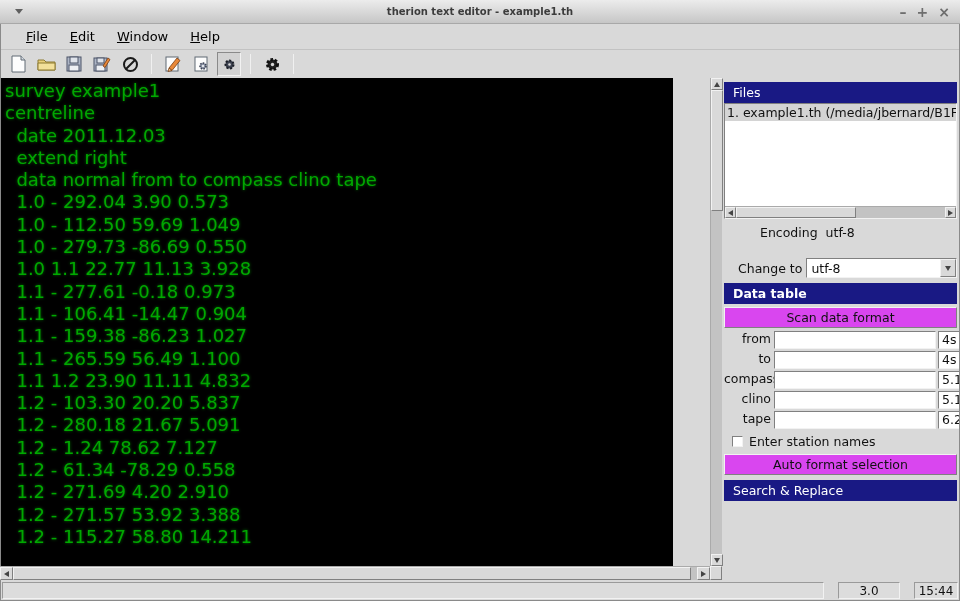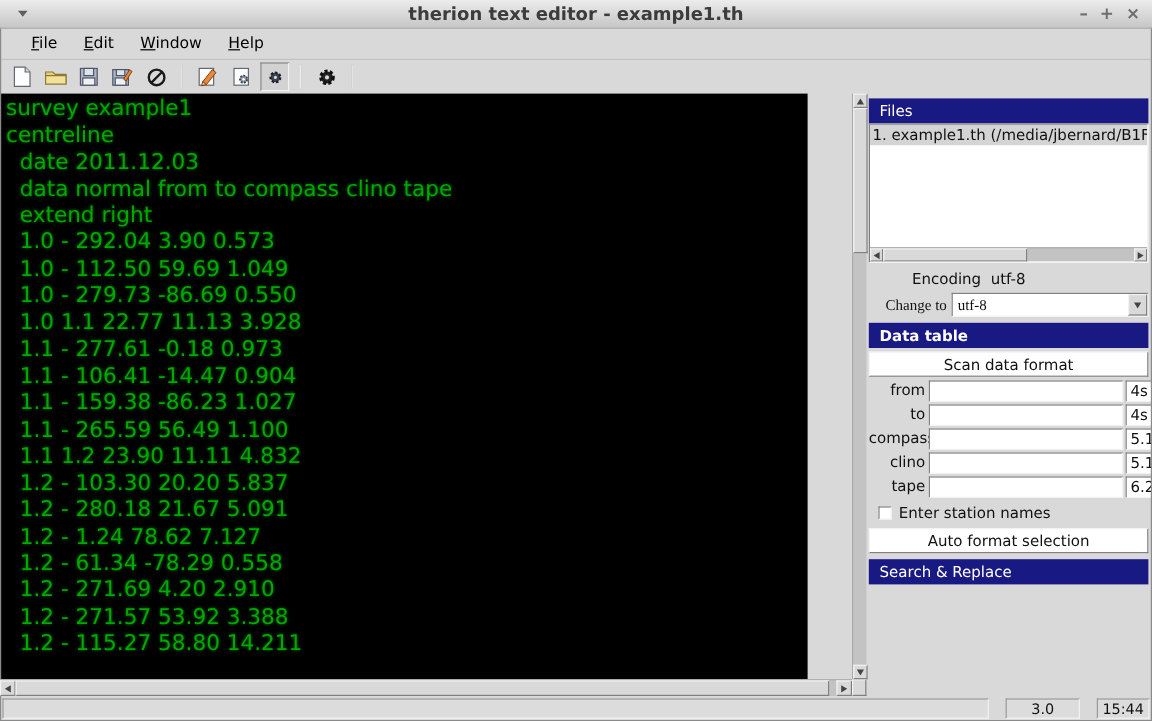--- a/index.html
+++ b/index.html
@@ -5,21 +5,21 @@
   * { margin:0; padding:0; box-sizing:border-box; }
   html,body { width:960px; height:601px; background:#b0b0b0; }
   body { font-family:"DejaVu Sans","Liberation Sans",sans-serif; font-size:12.5px; color:#111; }
 
   .window { width:960px; height:601px; background:var(--window-bg,#d9d9d9); display:flex; flex-direction:column; outline:1px solid #8a8a8a; outline-offset:-1px; }
 
   
   .titlebar { height:24px; background:linear-gradient(#ececec,#c6c6c6); border-bottom:1px solid #a8a8a8; position:relative; display:flex; align-items:center; flex:0 0 24px; }
   .win-menu-btn { width:22px; height:18px; margin-left:8px; display:flex; align-items:center; justify-content:center; cursor:default; }
   .win-menu-btn .tri { width:0; height:0; border-left:4px solid transparent; border-right:4px solid transparent; border-top:5px solid #5f5f5f; }
-  .win-title { position:absolute; left:0; right:0; text-align:center; font-weight:bold; font-size:15px; color:#3c3c3c; pointer-events:none; }
+  .win-title { position:absolute; left:0; right:0; text-align:center; font-weight:bold; font-size:10px; color:#3c3c3c; pointer-events:none; }
   .win-controls { margin-left:auto; display:flex; gap:10px; padding-right:10px; color:#6e6e6e; font-size:14px; font-weight:bold; }
   .win-controls span { line-height:18px; }
 
   
   .menubar { height:25px; flex:0 0 25px; display:flex; align-items:center; padding-left:26px; gap:22px; background:var(--window-bg,#d9d9d9); }
   .menu-item { font-size:13px; color:#000; cursor:default; }
   .menu-item .mn { text-decoration:underline; }
 
   
   .toolbar { height:29px; flex:0 0 29px; display:flex; align-items:center; padding-left:6px; gap:4px; border-top:1px solid #c2c2c2; background:var(--window-bg,#d9d9d9); }
@@ -60,27 +60,27 @@
   .listbox { height:116px; flex:0 0 116px; background:#fff; border:1px solid; border-color:#808080 #f2f2f2 #f2f2f2 #808080; display:flex; flex-direction:column; overflow:hidden; }
   .list-items { flex:1 1 auto; overflow:hidden; }
   .list-item { height:17px; line-height:17px; background:var(--selection-bg,#d4d4d4); white-space:nowrap; overflow:hidden; padding-left:2px; font-size:12.5px; }
   .list-hsb { height:12px; flex:0 0 12px; background:#c3c3c3; position:relative; border-top:1px solid #aaa; }
   .list-hsb .sb-btn { width:11px; height:11px; top:0; }
   .list-hsb .left { left:0; }
   .list-hsb .right { right:0; }
   .list-hsb .thumb { position:absolute; top:0; left:11px; width:120px; height:11px; background:#d9d9d9; border:1px solid; border-color:#f2f2f2 #808080 #808080 #f2f2f2; }
 
   .enc-row { height:20px; flex:0 0 20px; display:flex; align-items:center; margin-top:3px; padding-left:36px; gap:8px; }
-  .changeto-row { height:22px; flex:0 0 22px; display:flex; align-items:center; margin-top:1px;font-family:Liberation Serif, serif; }
+  .changeto-row { height:22px; flex:0 0 22px; display:flex; align-items:center; margin-top:15px; }
   .changeto-label { padding:0 4px 0 14px; }
   .combo { flex:1 1 auto; height:20px; background:#fff; border:1px solid; border-color:#808080 #f2f2f2 #f2f2f2 #808080; display:flex; align-items:center; }
   .combo-value { flex:1 1 auto; padding-left:4px; }
   .combo-arrow { width:16px; height:18px; background:#d9d9d9; border:1px solid; border-color:#f2f2f2 #808080 #808080 #f2f2f2; display:flex; align-items:center; justify-content:center; }
 
-  .btn { height:21px; flex:0 0 21px; background:#ffffff; border:1px solid; border-color:#f2f2f2 #808080 #808080 #f2f2f2; display:flex; align-items:center; justify-content:center; font-size:12.5px; margin:3px 0; }
+  .btn { height:21px; flex:0 0 21px; background:#d946ef; border:1px solid; border-color:#f2f2f2 #808080 #808080 #f2f2f2; display:flex; align-items:center; justify-content:center; font-size:12.5px; margin:3px 0; }
 
   .form-row { height:19px; flex:0 0 19px; display:flex; align-items:flex-start; margin-bottom:1px; }
   .form-label { width:50px; flex:0 0 50px; text-align:right; padding-right:3px; }
   .form-input { flex:1 1 auto; height:18px; background:#fff; border:1px solid; border-color:#808080 #f2f2f2 #f2f2f2 #808080; font-family:inherit; font-size:12.5px; padding:0 2px; outline:none; }
   .form-format { width:46px; flex:0 0 46px; height:18px; background:#fff; border:1px solid; border-color:#808080 #f2f2f2 #f2f2f2 #808080; margin-left:2px; padding-left:3px; line-height:16px; }
 
   .check-row { height:19px; flex:0 0 19px; display:flex; align-items:center; gap:6px; padding-left:8px; margin-top:1px; }
   .checkbox { width:11px; height:11px; background:#fff; border:1px solid; border-color:#808080 #f2f2f2 #f2f2f2 #808080; }
 
   .sr-header { margin-top:2px; }
@@ -183,22 +183,22 @@
   </div>
 
   <div class="main">
 
     <div class="editor-wrap">
       <div class="editor-row">
         <div class="editor">
             <div class="ed-line">survey example1</div>
             <div class="ed-line">centreline</div>
             <div class="ed-line">  date 2011.12.03</div>
+            <div class="ed-line">  extend right</div>
             <div class="ed-line">  data normal from to compass clino tape</div>
-            <div class="ed-line">  extend right</div>
             <div class="ed-line">  1.0 - 292.04 3.90 0.573</div>
             <div class="ed-line">  1.0 - 112.50 59.69 1.049</div>
             <div class="ed-line">  1.0 - 279.73 -86.69 0.550</div>
             <div class="ed-line">  1.0 1.1 22.77 11.13 3.928</div>
             <div class="ed-line">  1.1 - 277.61 -0.18 0.973</div>
             <div class="ed-line">  1.1 - 106.41 -14.47 0.904</div>
             <div class="ed-line">  1.1 - 159.38 -86.23 1.027</div>
             <div class="ed-line">  1.1 - 265.59 56.49 1.100</div>
             <div class="ed-line">  1.1 1.2 23.90 11.11 4.832</div>
             <div class="ed-line">  1.2 - 103.30 20.20 5.837</div>

